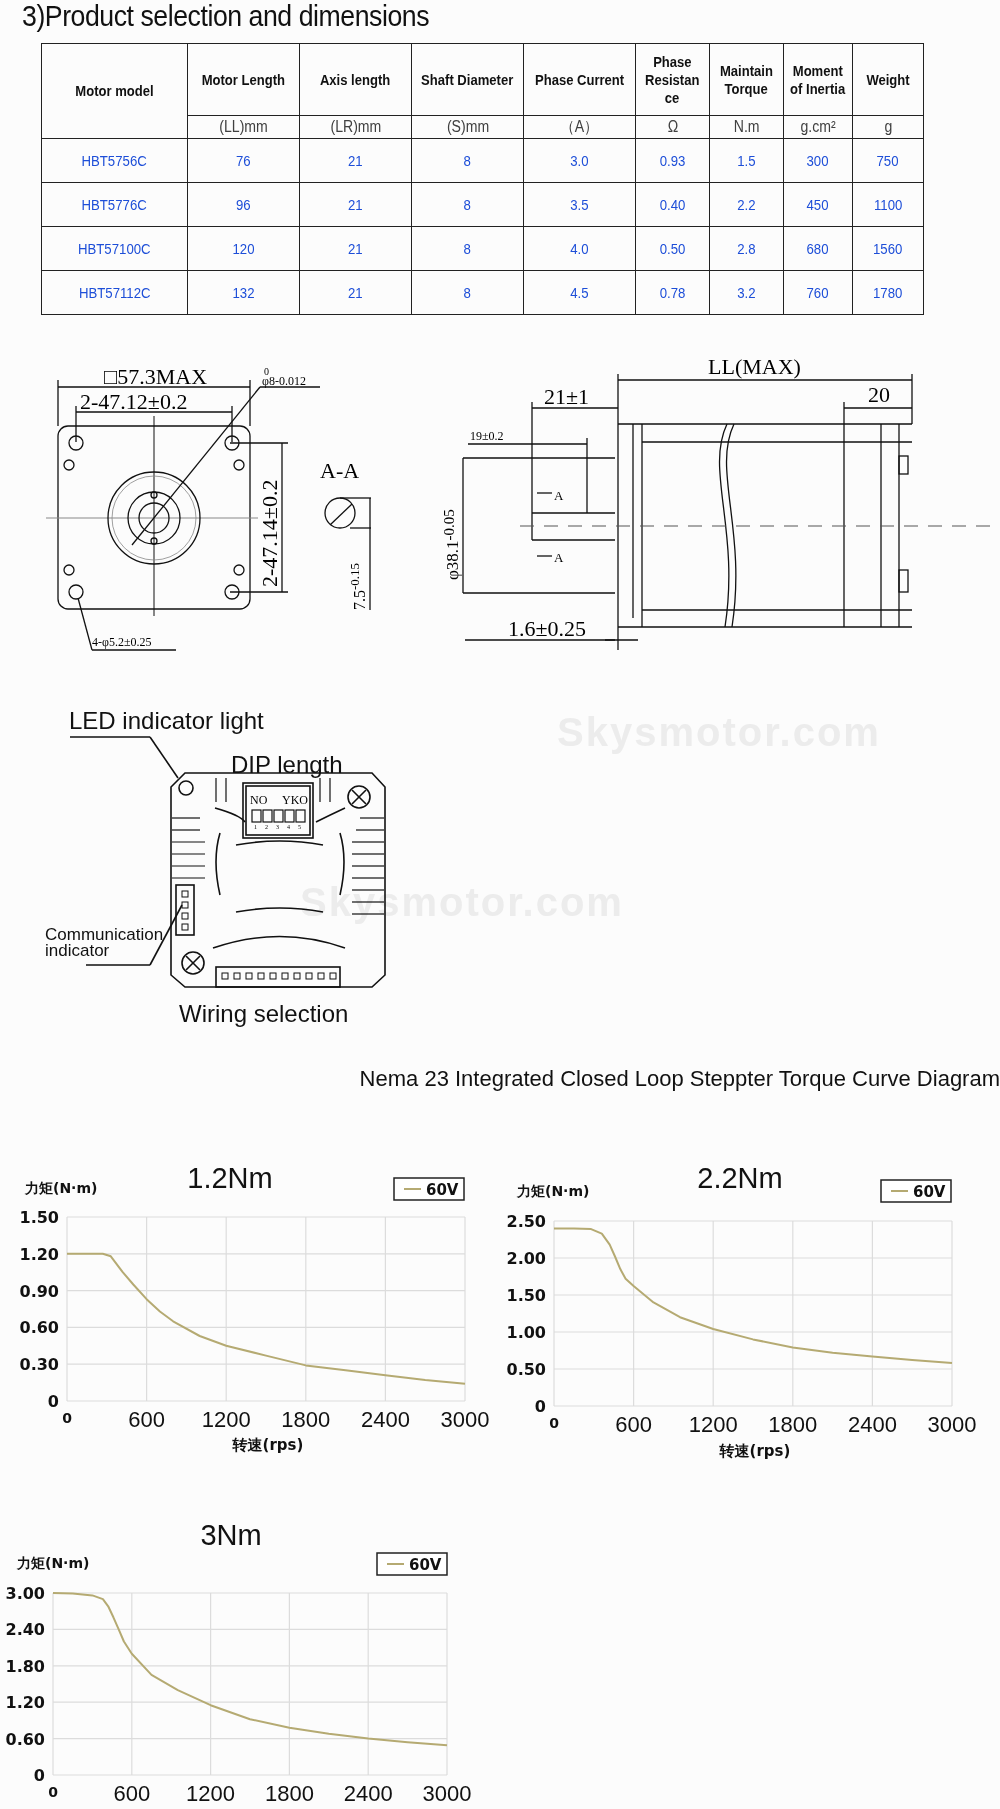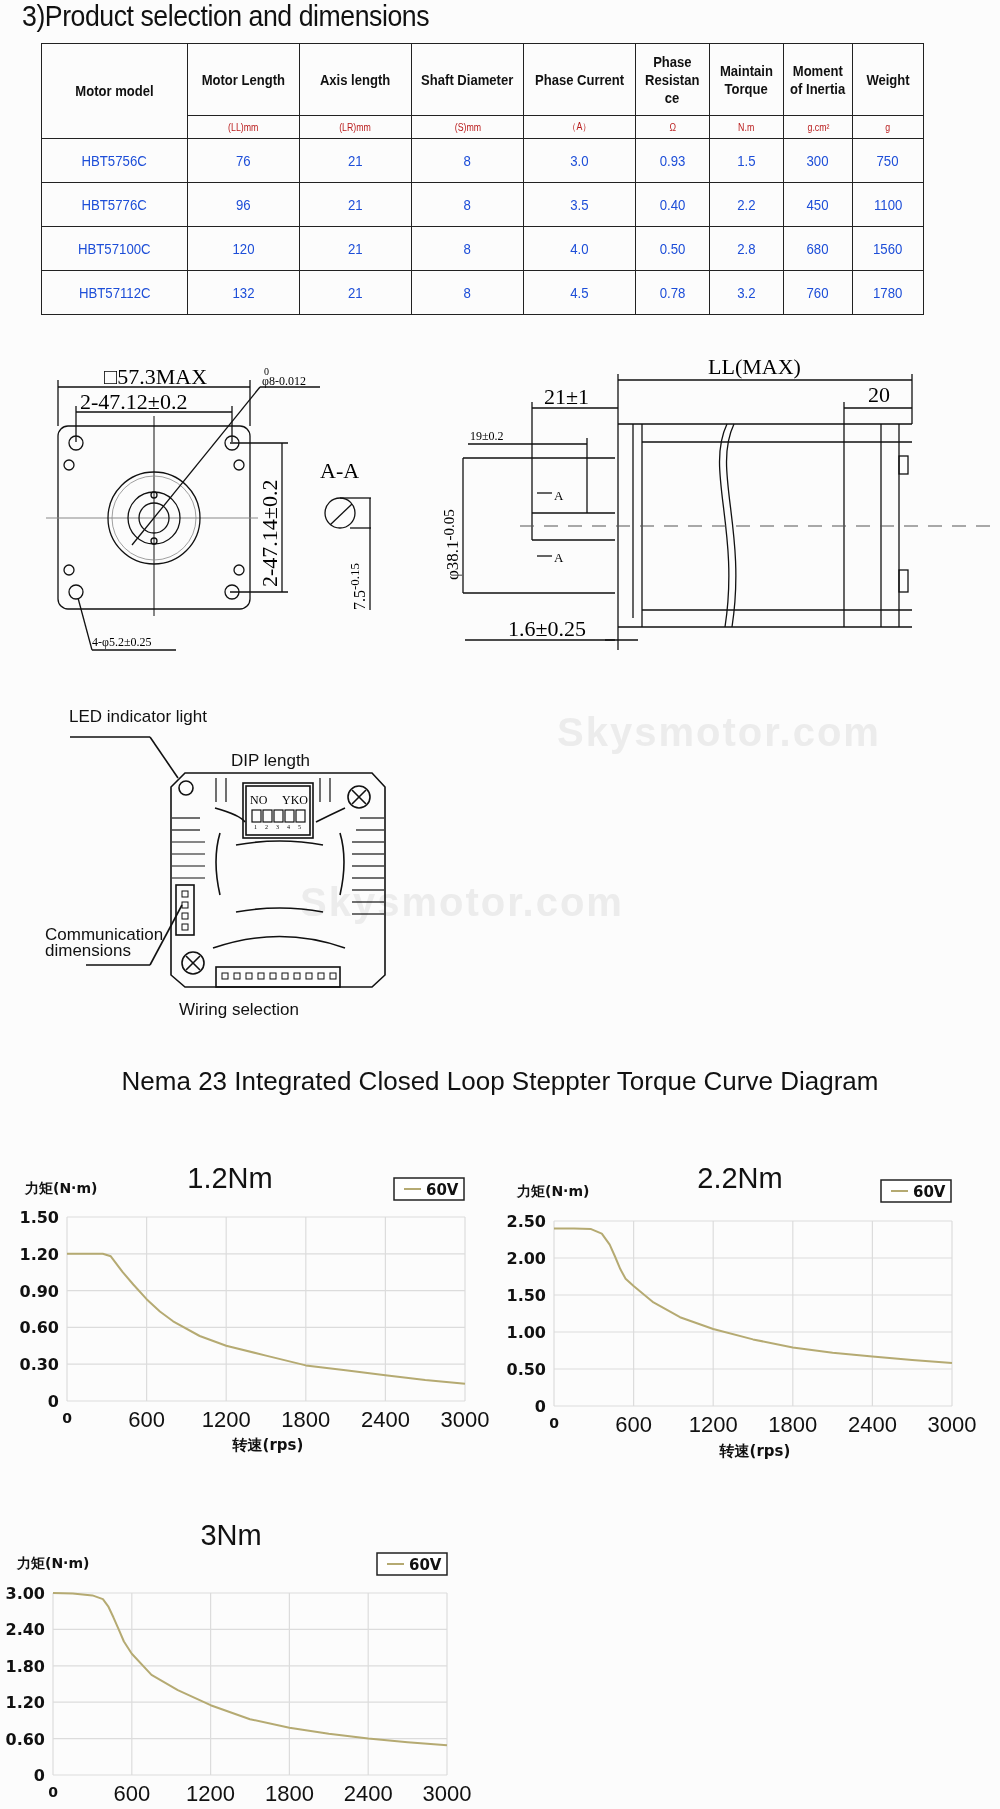--- a/index.html
+++ b/index.html
@@ -4,27 +4,27 @@
 <style>
   html, body { margin:0; padding:0; background:#fcfcfc; }
   body { width:1000px; height:1809px; position:relative; overflow:hidden;
          font-family:"Liberation Sans", sans-serif; color:#111; }
   .abs { position:absolute; }
   .section-title { left:22px; top:0px; font-size:29px; letter-spacing:-0.5px; transform:scaleX(0.92); transform-origin:left top; }
   table.spec { position:absolute; left:41px; top:43px; width:882px; border-collapse:collapse; table-layout:fixed; }
   table.spec td, table.spec th { border:1.5px solid #222; text-align:center; vertical-align:middle; padding:0; }
   table.spec th { font-weight:bold; font-size:14.5px; line-height:18px; transform-origin:center; }
   table.spec th .hd { display:inline-block; transform:scaleX(0.9); }
-  table.spec td.unit { font-size:10px; height:22px; color:#b91c1c; }
+  table.spec td.unit { font-size:16px; height:22px; color:#404040; }
   table.spec td.cell { font-size:15px; height:43px; color:#1d4ed8; }
   table.spec td.cell span, table.spec td.unit span { display:inline-block; transform:scaleX(0.88); }
   .watermark { color:#ececec; font-size:40px; font-weight:bold; letter-spacing:2px; }
   .drawing-label { font-family:"Liberation Serif", serif; }
-  .callout { font-size:17px; }
-  .main-title { left:0; width:1000px; top:1066px; text-align:center; font-size:26px; }
+  .callout { font-size:24px; }
+  .main-title { left:0; width:1000px; top:1066px; text-align:right; font-size:22px; }
 </style>
 </head>
 <body>
 
 <div class="abs section-title">3)Product selection and dimensions</div>
 
 <table class="spec">
   <colgroup>
     <col style="width:146px">
       <col style="width:112px">
@@ -311,21 +311,21 @@
     <text x="265" y="139">2</text>
     <text x="276" y="139">3</text>
     <text x="287" y="139">4</text>
     <text x="298" y="139">5</text>
   </g>
 </svg>
 <div class="abs callout" style="left:69px;top:707px">LED indicator light</div>
 <div class="abs callout" style="left:231px;top:751px">DIP length</div>
 <div class="abs" style="left:45px;top:927px;font-size:17px;line-height:16px">
   <div>Communication</div>
-  <div>dimensions</div>
+  <div>indicator</div>
 </div>
 <div class="abs callout" style="left:179px;top:1000px">Wiring selection</div>
 
 <div class="abs main-title">Nema 23 Integrated Closed Loop Steppter Torque Curve Diagram</div>
 
 <div class="abs" id="chart-0" style="left:0;top:1150px;width:500px;height:330px"><svg width="500px" height="330px">
       <line x1="67" y1="67" x2="67" y2="251" stroke="#dcdcdc" stroke-width="1.2"></line>
       <line x1="146.6" y1="67" x2="146.6" y2="251" stroke="#dcdcdc" stroke-width="1.2"></line>
       <line x1="226.2" y1="67" x2="226.2" y2="251" stroke="#dcdcdc" stroke-width="1.2"></line>
       <line x1="305.8" y1="67" x2="305.8" y2="251" stroke="#dcdcdc" stroke-width="1.2"></line>

